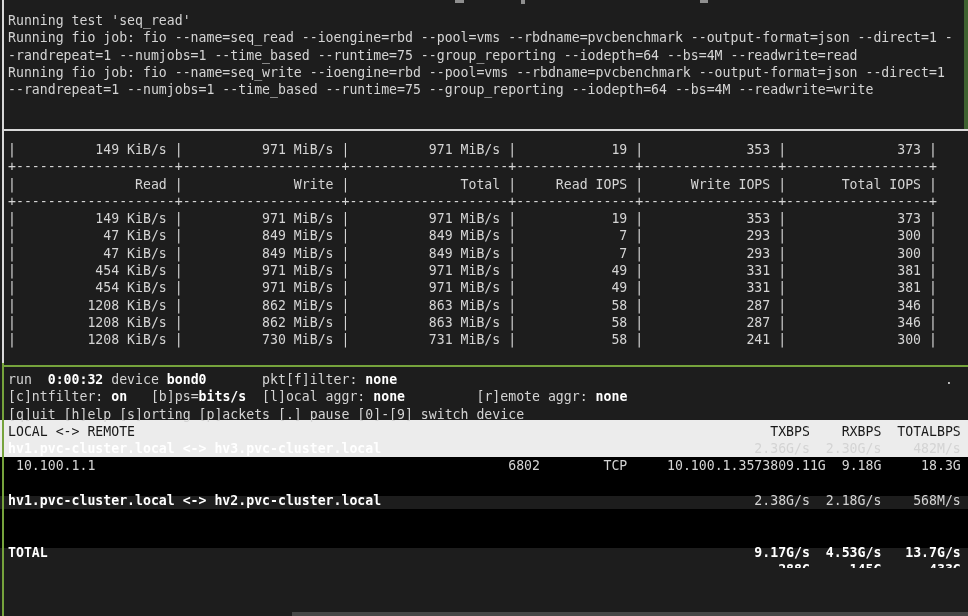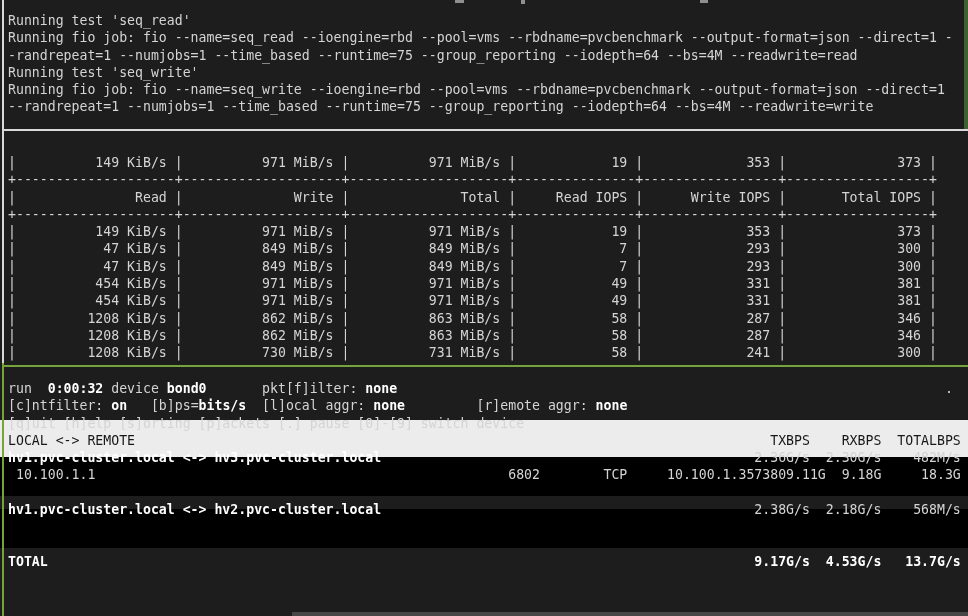--- a/index.html
+++ b/index.html
@@ -9,22 +9,22 @@
     width: 968px; height: 616px;
     background: #1d1d1d;
     font-family: "DejaVu Sans Mono", "Liberation Mono", monospace;
     font-size: 13.2px;
     color: #d4d4d4;
     overflow: hidden;
     cursor: text;
   }
   .pane { position: absolute; left: 0; right: 0; overflow: hidden; padding-left: 8px; }
   #fio-pane    { top: 0;     height: 158px; padding-top: 12px; }
-  #table-pane  { top: 132px; height: 231px; padding-top: 22px; }
-  #jnettop-pane{ top: 368px; height: 200px; padding-top: 12px; }
+  #table-pane  { top: 132px; height: 231px; padding-top: 9px; }
+  #jnettop-pane{ top: 368px; height: 200px; padding-top: 3px; }
 
   .tline { white-space: pre; height: 17.3px; line-height: 17.3px; position: relative; z-index: 2; color: #d4d4d4; }
   .tline .b { font-weight: bold; color: #ffffff; }
   .tline.inv, .tline.inv span { color: #181818 !important; font-weight: normal; }
 
   .band { position: absolute; left: 0; right: 0; z-index: 1; }
   #band-header { top: 52px;  height: 38px; background: #ececec; }
   #band-conn-0 { top: 89px;  height: 39px; background: #000000; }
   #band-conn-1 { top: 141px; height: 39px; background: #000000; }
   #band-total  { top: 208px; height: 40px; background: #000000; }
@@ -49,21 +49,20 @@
 
 <div id="term">
   <div class="artifact" id="artifact-1"></div>
   <div class="artifact" id="artifact-2"></div>
   <div class="artifact" id="artifact-3"></div>
 
   <div class="pane" id="fio-pane">
       <div class="tline">Running test 'seq_read'</div>
       <div class="tline">Running fio job: fio --name=seq_read --ioengine=rbd --pool=vms --rbdname=pvcbenchmark --output-format=json --direct=1 -</div>
       <div class="tline">-randrepeat=1 --numjobs=1 --time_based --runtime=75 --group_reporting --iodepth=64 --bs=4M --readwrite=read</div>
-      <div class="tline">Running test 'seq_write'</div>
       <div class="tline">Running fio job: fio --name=seq_write --ioengine=rbd --pool=vms --rbdname=pvcbenchmark --output-format=json --direct=1</div>
       <div class="tline">--randrepeat=1 --numjobs=1 --time_based --runtime=75 --group_reporting --iodepth=64 --bs=4M --readwrite=write</div>
     </div>
 
   <div class="hline" id="divider-top"></div>
 
   <div class="pane" id="table-pane">
       <div class="tline">|          149 KiB/s |          971 MiB/s |          971 MiB/s |            19 |             353 |              373 |</div>
       <div class="tline">+--------------------+--------------------+--------------------+---------------+-----------------+------------------+</div>
       <div class="tline">|               Read |              Write |              Total |     Read IOPS |      Write IOPS |       Total IOPS |</div>

